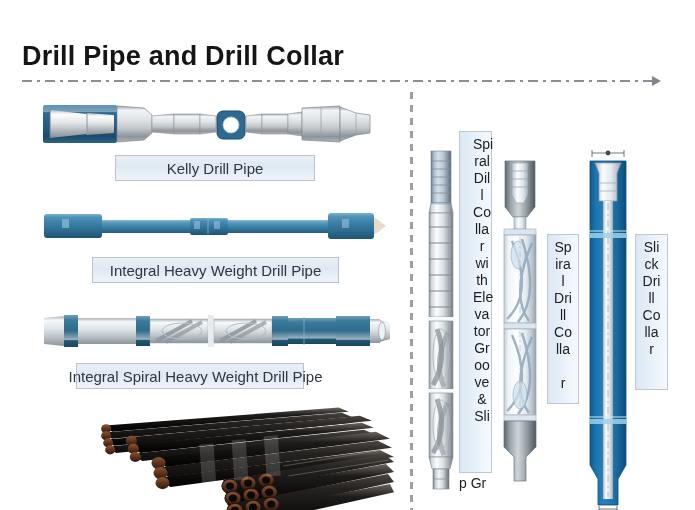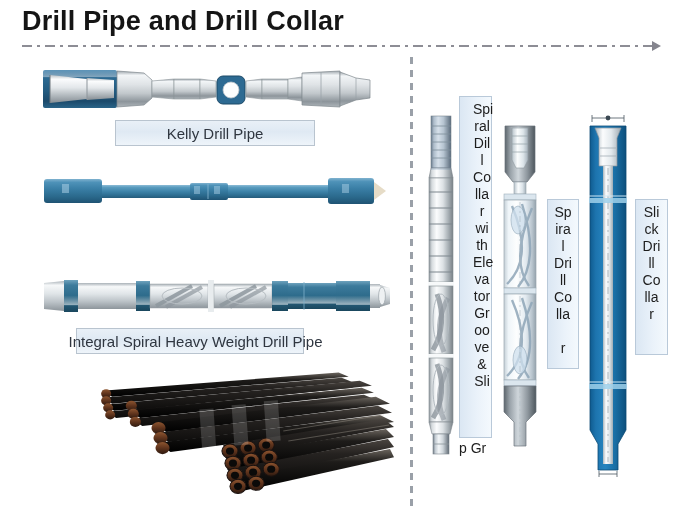--- a/index.html
+++ b/index.html
@@ -3,21 +3,21 @@
 <meta charset="utf-8">
 <style>
   html,body{margin:0;padding:0;}
   body{
     width:695px;height:510px;
     background:#ffffff;
     font-family:"Liberation Sans", sans-serif;
     overflow:hidden;
     position:relative;
   }
-  .page{position:absolute;inset:0;}
+  .page{position:absolute;inset:0;margin-top:35px;}
 
   
   .title{
     position:absolute;left:22px;top:6px;
     font-size:27px;font-weight:bold;color:#151515;
     letter-spacing:0.2px;white-space:nowrap;
   }
 
   
   .hrule{
@@ -173,20 +173,23 @@
     <rect x="286" y="6" width="46" height="26" rx="3" fill="url(#hwBlue)"></rect>
 
     <path d="M332 10 L344 19 L332 28 Z" fill="#e6dcc7"></path>
 
     <rect x="20" y="12" width="7" height="9" fill="#a7cde3" opacity="0.55"></rect>
     <rect x="152" y="14" width="6" height="8" fill="#a7cde3" opacity="0.5"></rect>
     <rect x="172" y="14" width="6" height="8" fill="#a7cde3" opacity="0.5"></rect>
     <rect x="300" y="12" width="7" height="9" fill="#a7cde3" opacity="0.5"></rect>
   </svg>
 
+  <div class="cap" style="left:92px;top:222px;width:247px;height:26px;">
+    <span>Integral Heavy Weight Drill Pipe</span>
+  </div>
 
   <svg class="collar" style="left:42px;top:272px;" width="350" height="48" viewBox="0 0 350 48">
     <defs>
       <linearGradient id="spBlue" x1="0" y1="0" x2="0" y2="1">
         <stop offset="0%" stop-color="#6ea2bd"></stop>
         <stop offset="16%" stop-color="#3d7b9c"></stop>
         <stop offset="48%" stop-color="#2e6c8c"></stop>
         <stop offset="78%" stop-color="#23577272"></stop>
         <stop offset="80%" stop-color="#235772"></stop>
         <stop offset="100%" stop-color="#1a475e"></stop>

